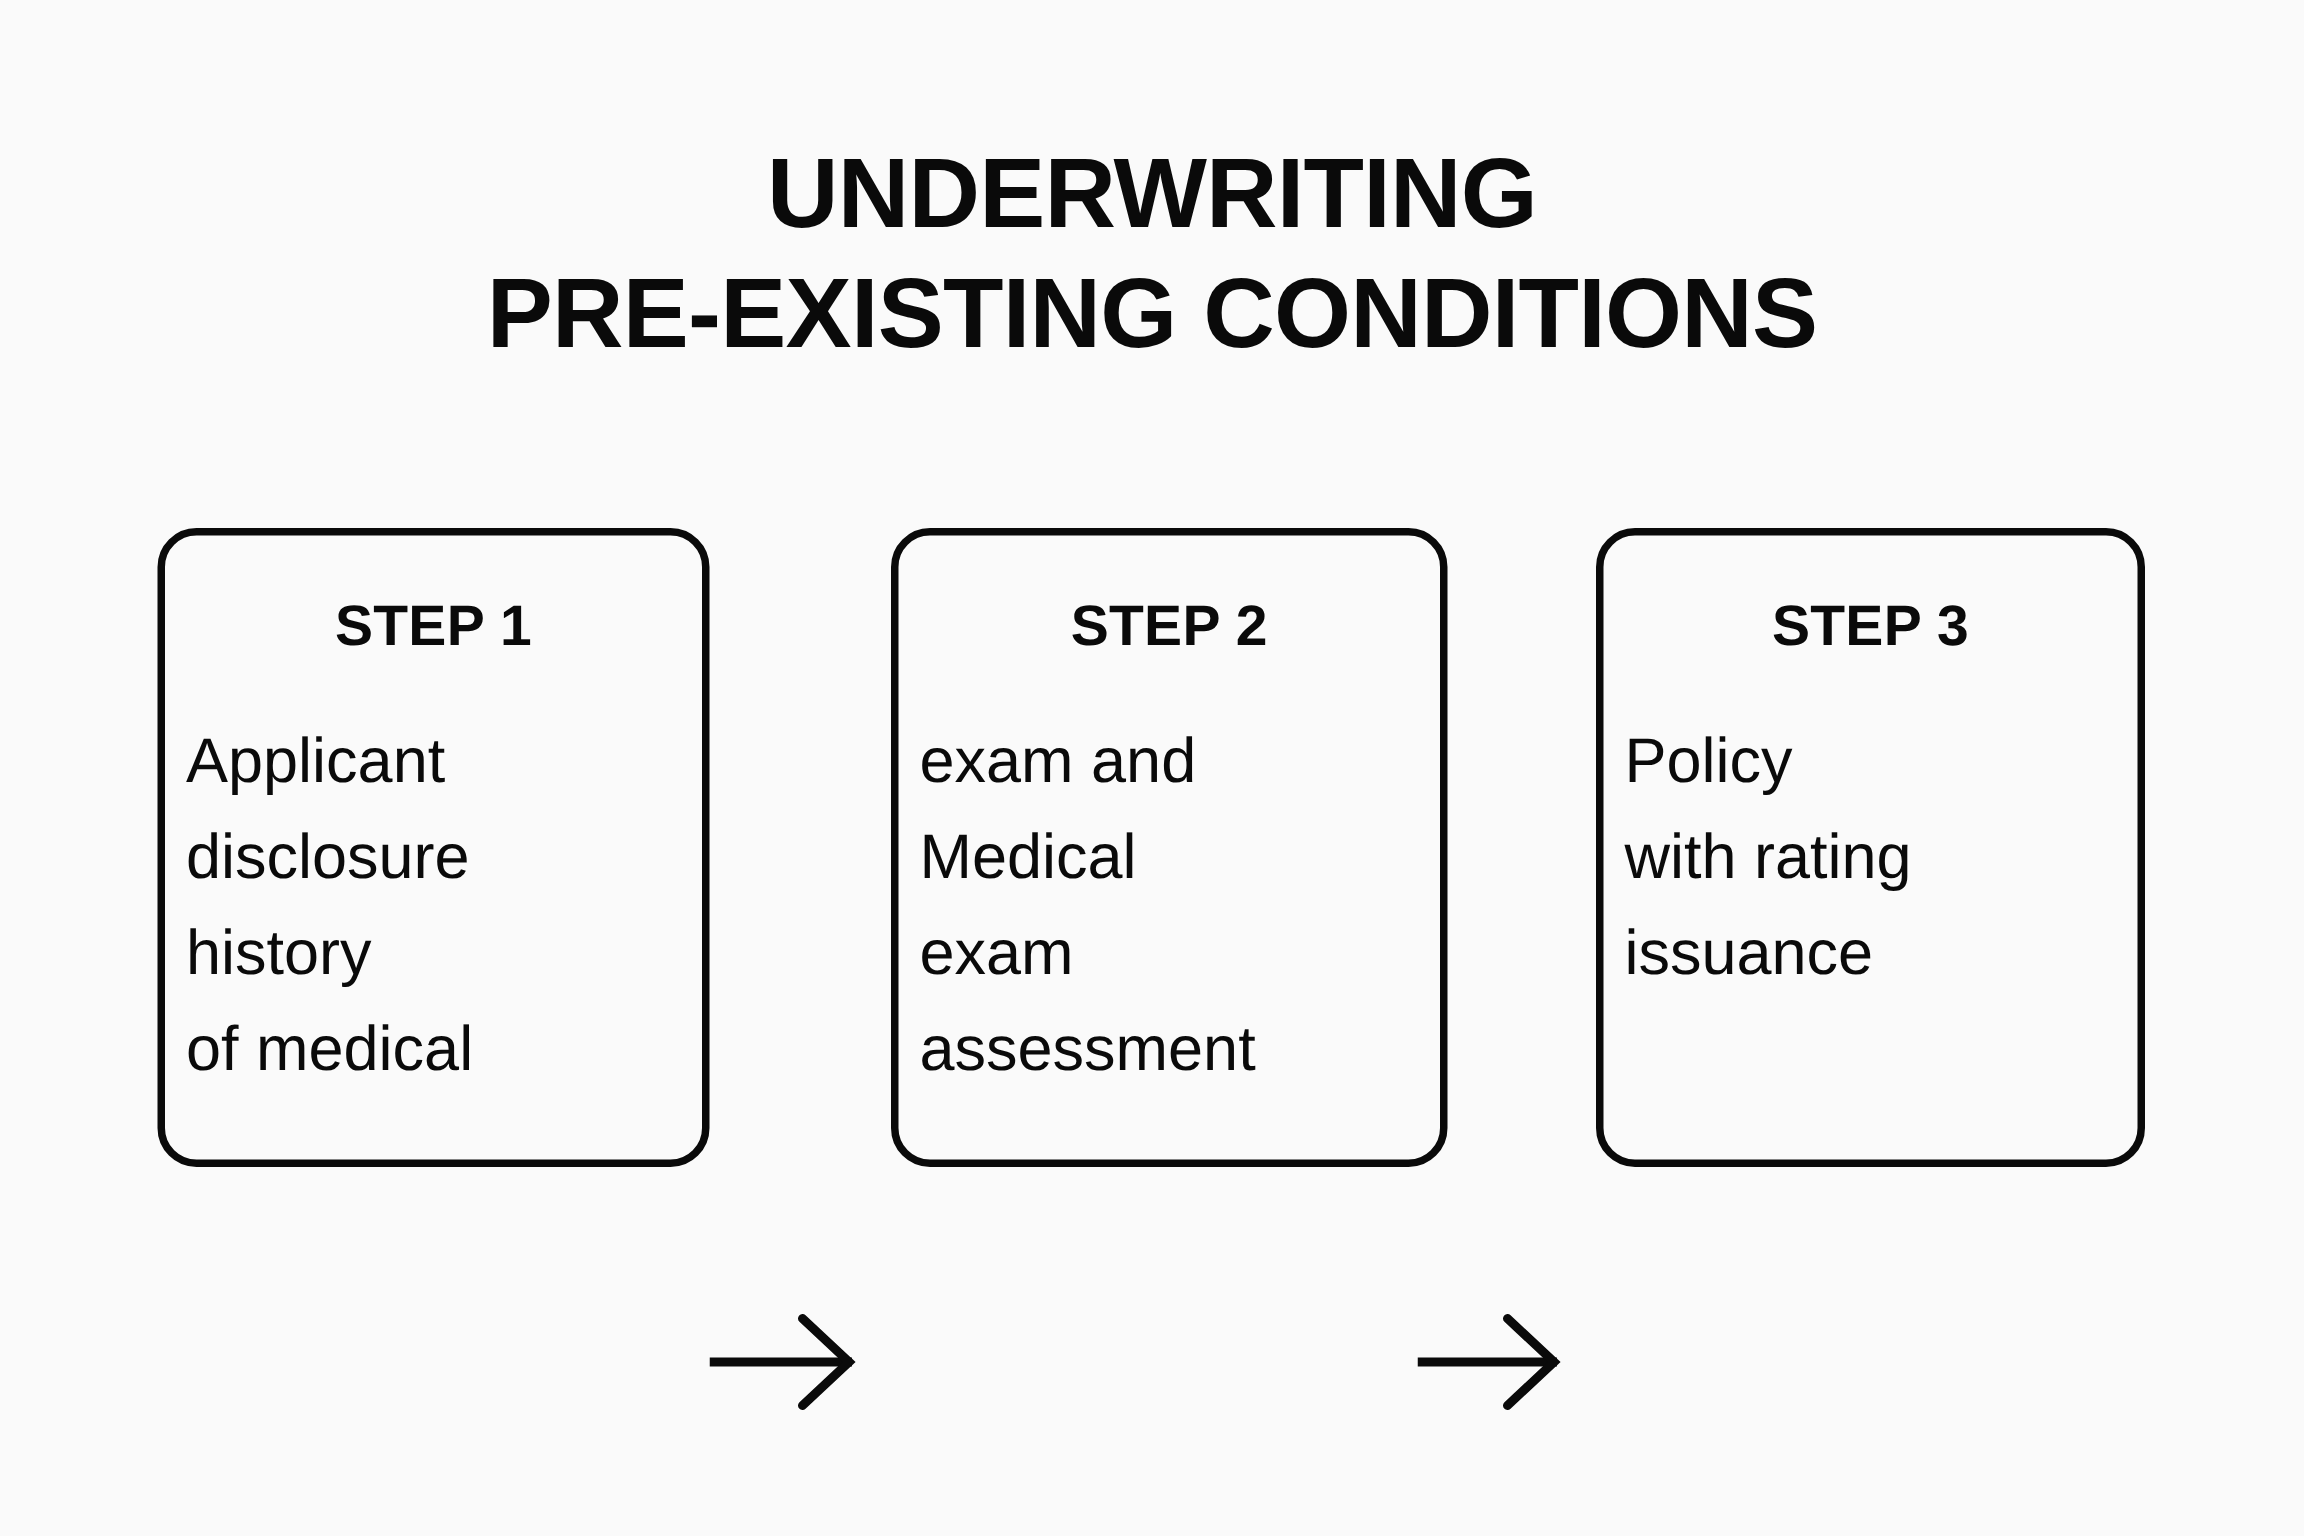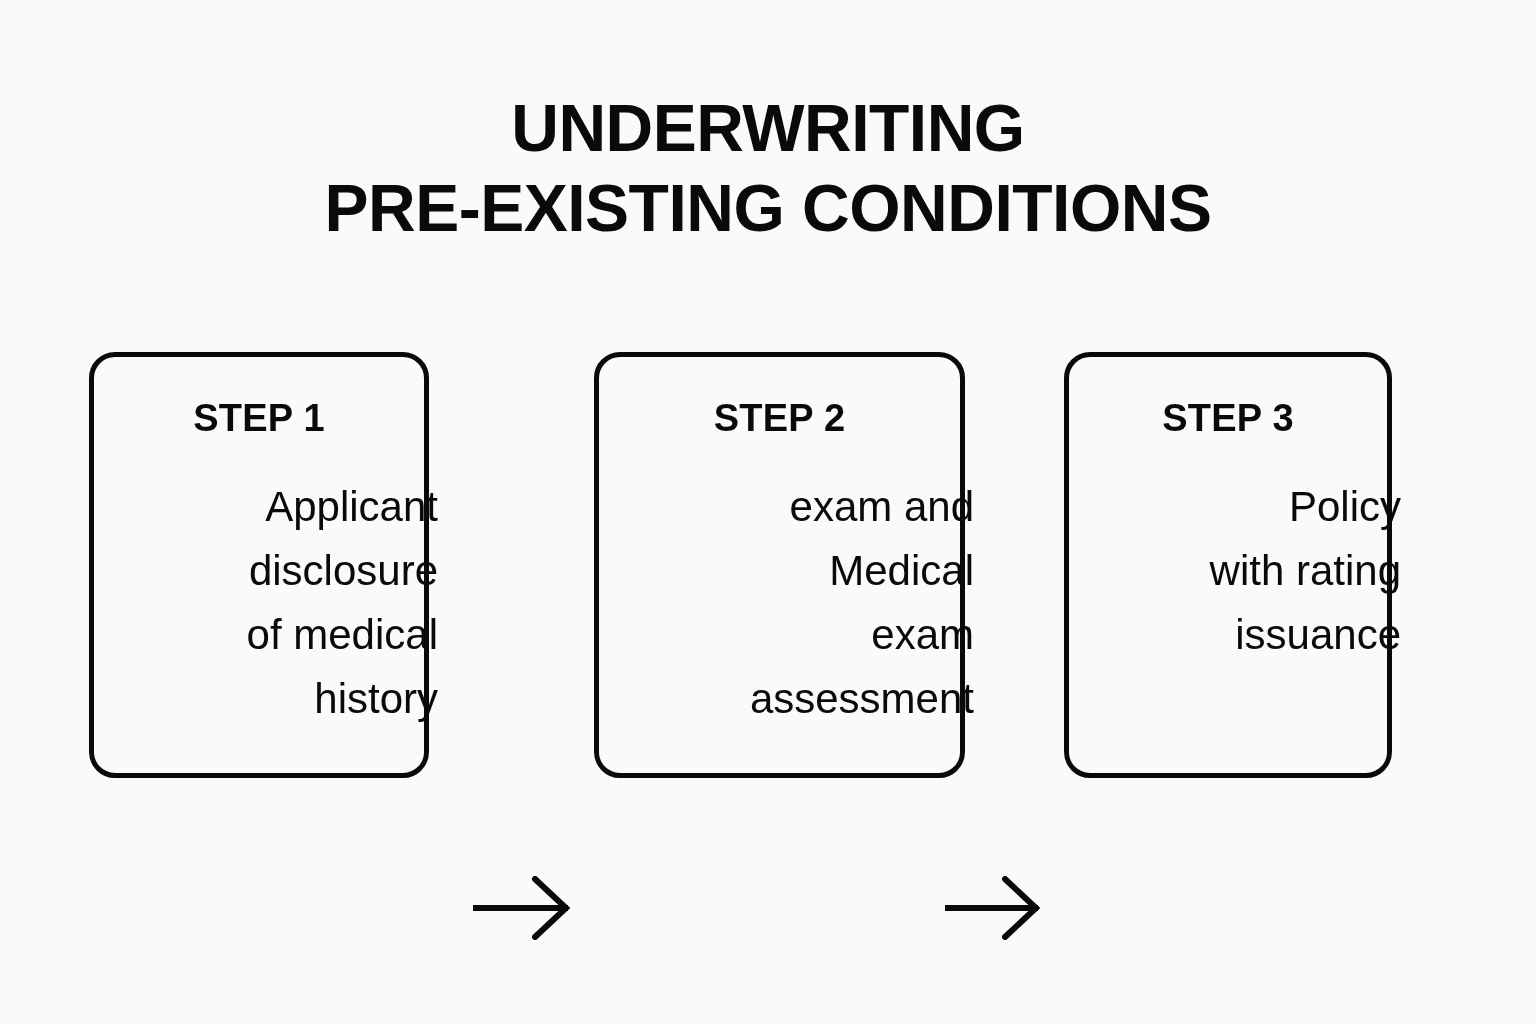--- a/index.html
+++ b/index.html
@@ -57,40 +57,40 @@
     height: 426px;
     box-sizing: border-box;
     border: 5px solid #0a0a0a;
     border-radius: 26px;
     background: #fafafa;
     display: flex;
     flex-direction: column;
     align-items: center;
     padding-top: 38px;
   }
-  .step-box.box-1 { left: 89px; width: 340px; }
+  .step-box.box-1 { left: 105px; width: 368px; }
   .step-box.box-2 { left: 594px; width: 371px; }
-  .step-box.box-3 { left: 1064px; width: 328px; }
+  .step-box.box-3 { left: 1064px; width: 366px; }
 
   .step-label {
     font-size: 38px;
     font-weight: bold;
     line-height: 46px;
     letter-spacing: 0.2px;
     text-align: center;
     color: #0a0a0a;
     white-space: nowrap;
   }
 
   .step-body {
     margin-top: 34px;
     font-size: 42px;
     font-weight: normal;
     line-height: 64px;
-    text-align: right;
+    text-align: left;
     color: #0a0a0a;
     width: 100%;
     padding-left: 28px;
   }
   .step-body .tline {
     display: block;
     white-space: nowrap;
   }
 
   
@@ -113,22 +113,22 @@
     <span class="title-line">PRE-EXISTING CONDITIONS</span>
   </div>
 
   <div class="flow-row">
 
     <div class="step-box box-1">
       <div class="step-label">STEP 1</div>
       <div class="step-body">
         <span class="tline">Applicant</span>
         <span class="tline">disclosure</span>
+        <span class="tline">history</span>
         <span class="tline">of medical</span>
-        <span class="tline">history</span>
       </div>
     </div>
 
     <div class="arrow arrow-1">
       <svg viewBox="0 0 121 64" preserveAspectRatio="none" aria-hidden="true">
         <line x1="0" y1="32" x2="95" y2="32" stroke="#0a0a0a" stroke-width="6" stroke-linecap="butt"></line>
         <polyline points="62,3 93,32 62,61" fill="none" stroke="#0a0a0a" stroke-width="6" stroke-linecap="round" stroke-linejoin="miter"></polyline>
       </svg>
     </div>
 

